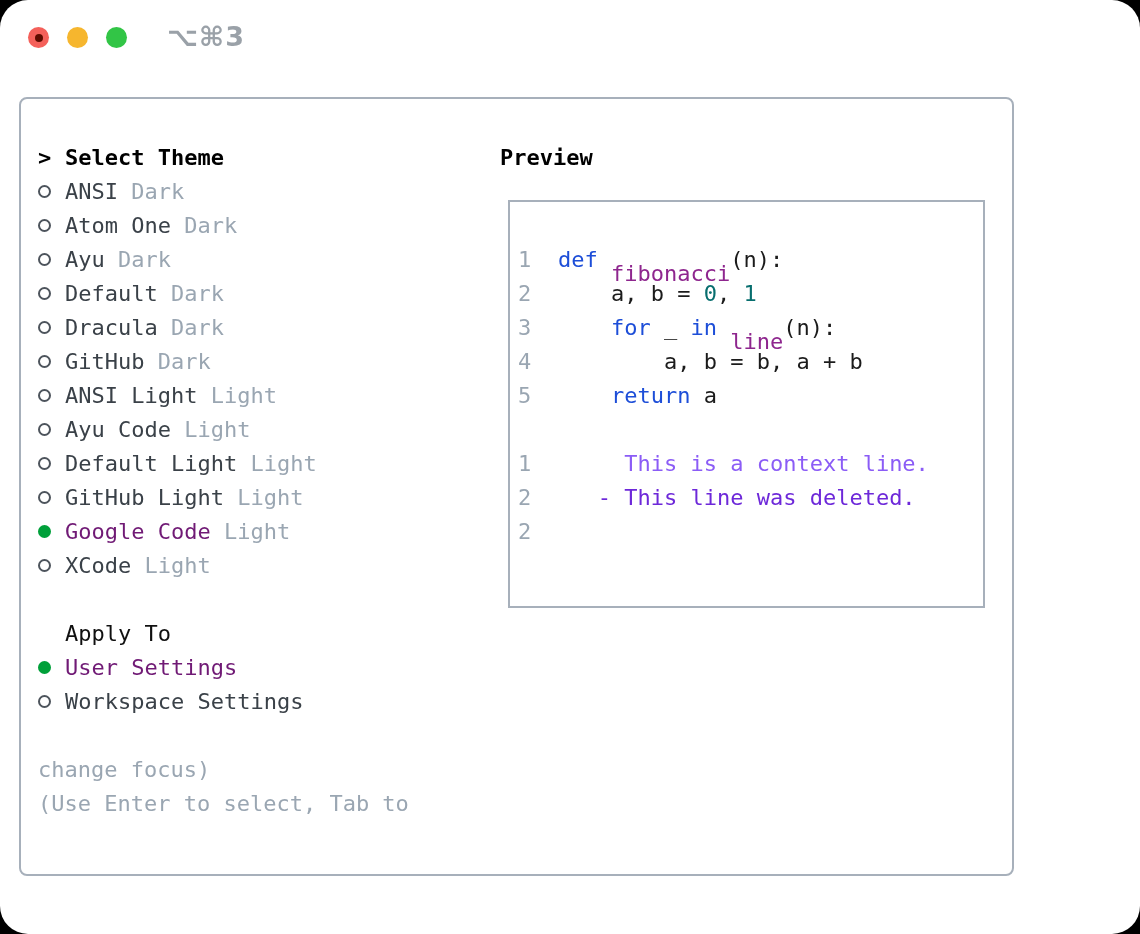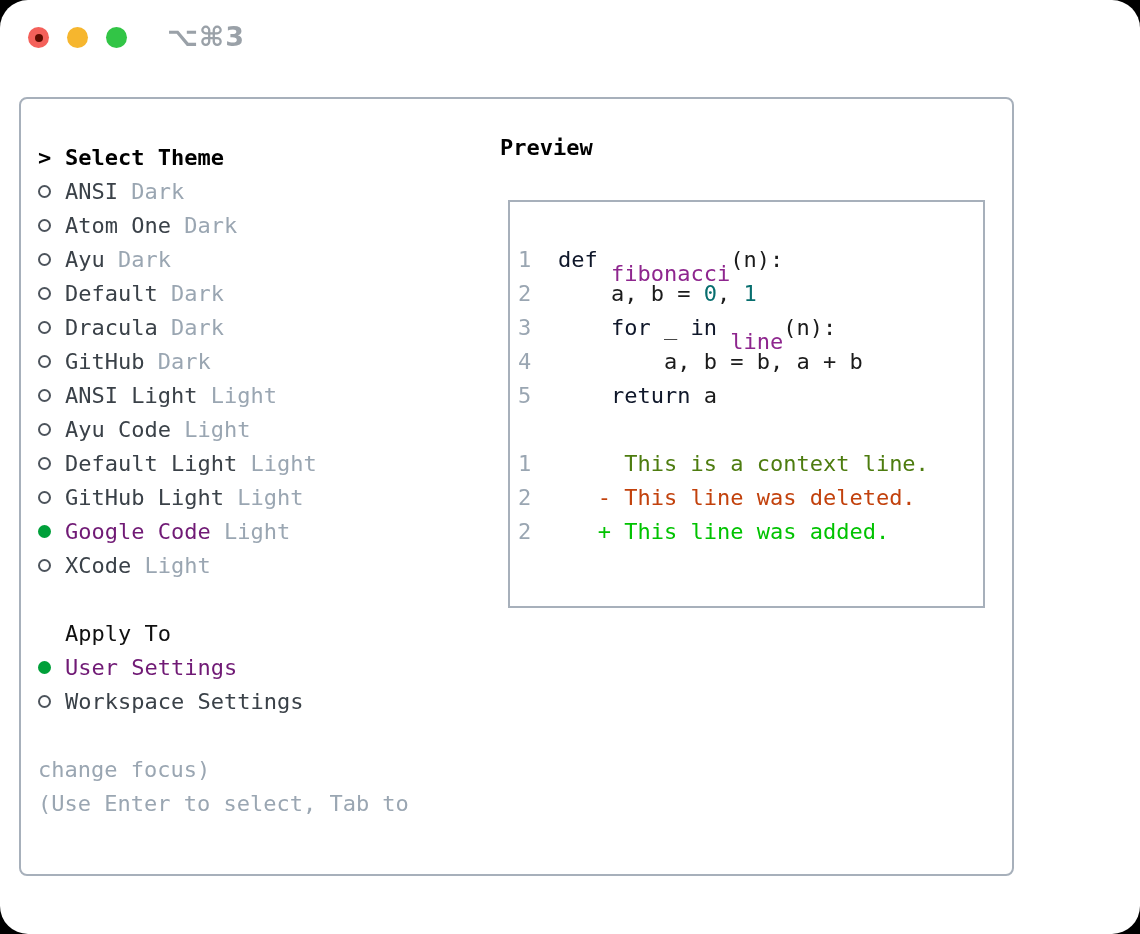--- a/index.html
+++ b/index.html
@@ -32,34 +32,34 @@
   .circle{width:13px;height:13px;border-radius:50%;border:2px solid #4d545c;box-sizing:border-box;}
   .circle.filled{background:#00a03a;border-color:#00a03a;}
   .caret{width:27px;font-weight:bold;color:#000;flex:none;}
   .h{font-weight:bold;color:#000;}
   .sel{color:#701a75;text-align:center;}
   .faded{color:#9aa6b2;}
   .hint{color:#9aa6b2;}
   .apply-label{color:#101010;padding-left:27px;}
   .spacer{height:34px;}
   
-  .preview-title{position:absolute;left:479px;top:31px;}
+  .preview-title{position:absolute;left:479px;top:41px;}
   .preview-box{
     position:absolute;left:487px;top:101px;width:477px;height:408px;
     border:2px solid #a7b0bb;box-sizing:border-box;
     padding:40px 0 0 8px;overflow:hidden;
   }
   .pline{height:34px;display:flex;align-items:center;font-size:22px;white-space:pre;}
   .ln{width:40px;color:#9aa6b2;flex:none;}
-  .kw{color:#0f172a;}
+  .kw{color:#1d4ed8;}
   .fn{color:#8e268e;margin-top:29px;}
   .lit{color:#076e6e;}
   .pln{color:#1b1b1b;}
-  .ctx{color:#4d7c0f;}
-  .del{color:#c2410c;}
+  .ctx{color:#8b5cf6;}
+  .del{color:#6d28d9;}
   .add{color:#00c300;}
 </style>
 </head>
 <body>
 
 <div class="window">
 
   <div class="lights">
     <span class="light red">
         <span class="dot"></span>
@@ -109,18 +109,18 @@
     <div class="preview-box">
       <div id="preview-lines">
           <div class="pline"><span class="ln">1</span><span class="kw">def</span><span class="pln"> </span><span class="fn">fibonacci</span><span class="pln">(n):</span></div>
           <div class="pline"><span class="ln">2</span><span class="pln">    a, b = </span><span class="lit">0</span><span class="pln">, </span><span class="lit">1</span></div>
           <div class="pline"><span class="ln">3</span><span class="pln">    </span><span class="kw">for</span><span class="pln"> _ </span><span class="kw">in</span><span class="pln"> </span><span class="fn">line</span><span class="pln">(n):</span></div>
           <div class="pline"><span class="ln">4</span><span class="pln">        a, b = b, a + b</span></div>
           <div class="pline"><span class="ln">5</span><span class="pln">    </span><span class="kw">return</span><span class="pln"> a</span></div>
           <div class="pline"><span class="ln"></span></div>
           <div class="pline"><span class="ln">1</span><span class="ctx">     This is a context line.</span></div>
           <div class="pline"><span class="ln">2</span><span class="del">   - This line was deleted.</span></div>
-          <div class="pline"><span class="ln">2</span><span class="add">   + This line was added.</span></div>
+          <div class="pline"><span class="ln">2</span></div>
         </div>
     </div>
 
   </div>
 </div>
 
 </body></html>

